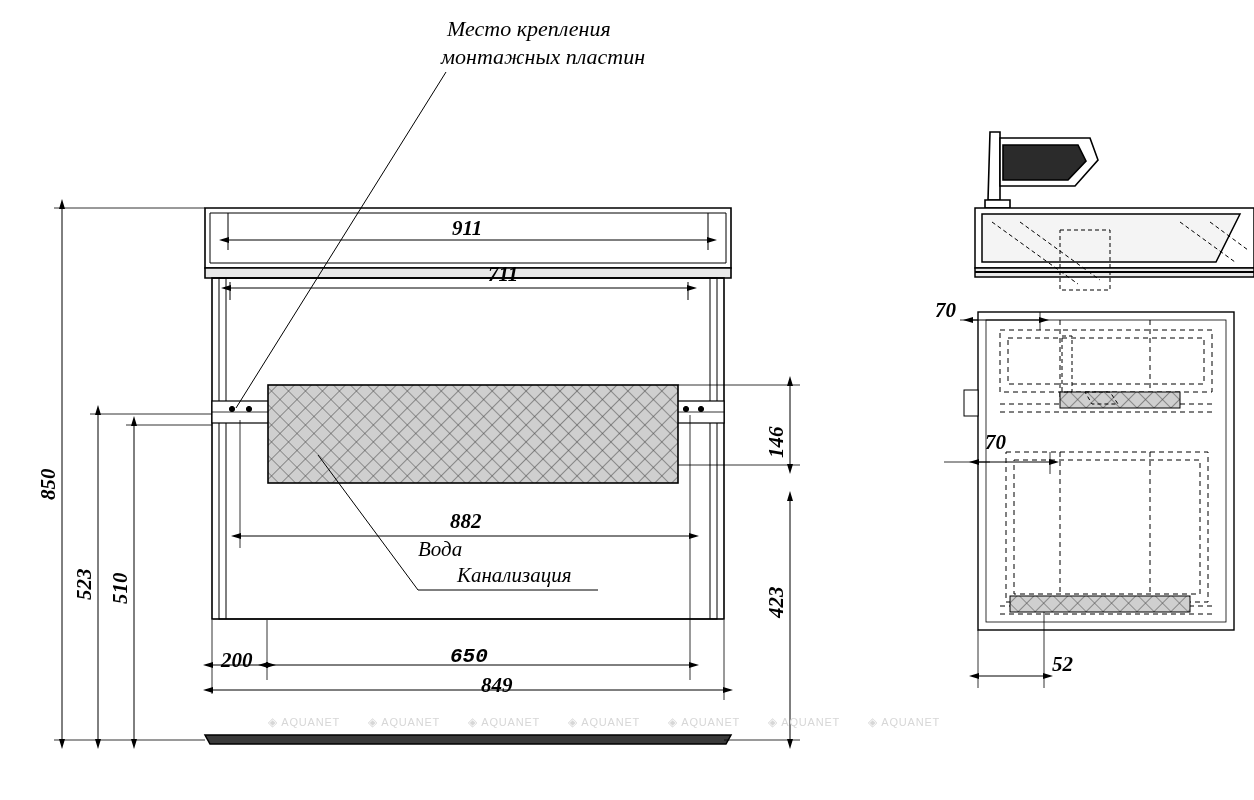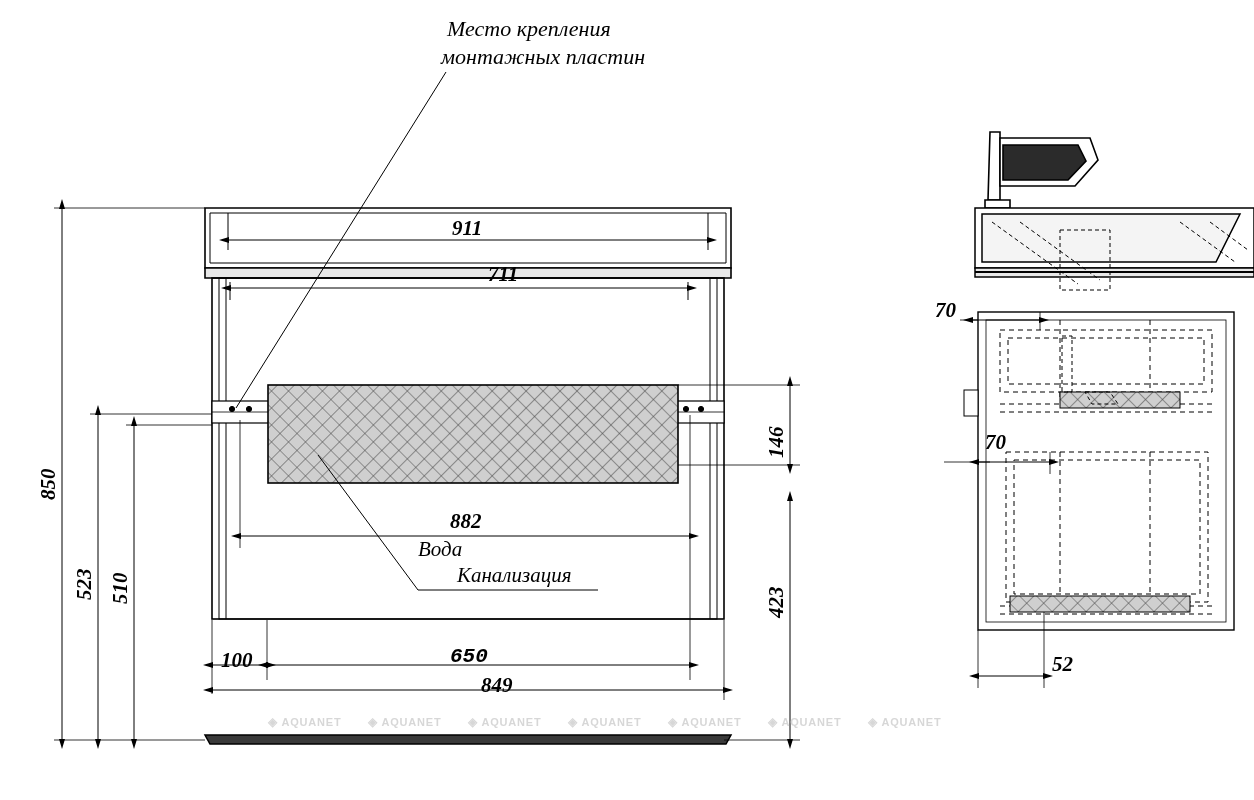--- a/index.html
+++ b/index.html
@@ -15,21 +15,21 @@
     font-family:"Liberation Serif", serif;
     color:#000;
     white-space:nowrap;
   }
   .dim{font-size:21px;font-weight:bold;font-style:italic;}
   .dimv{font-size:21px;font-weight:bold;font-style:italic;transform-origin:left top;}
   .note{font-size:22px;font-style:italic;}
   .note2{font-size:21px;font-style:italic;}
   .wm{
     position:absolute;font-family:"Liberation Sans",sans-serif;
-    font-size:11px;letter-spacing:.8px;color:#d7d7d7;font-weight:bold;text-align:center;
+    font-size:11px;letter-spacing:.8px;color:#d7d7d7;font-weight:normal;text-align:center;
   }
   .wm .d{font-size:12px;}
 </style>
 </head>
 <body>
 
 <div id="stage">
 
   <svg class="layer" viewBox="0 0 1254 800">
     <defs>
@@ -227,21 +227,21 @@
     </g>
   </svg>
 
   <div class="lbl note" style="left:447px;top:16px;">Место крепления</div>
   <div class="lbl note" style="left:441px;top:44px;">монтажных пластин</div>
 
   <div class="lbl dim" style="left:452px;top:216px;">911</div>
   <div class="lbl dim" style="left:452px;top:262px;margin-left:36px;">711</div>
   <div class="lbl dim" style="left:450px;top:509px;">882</div>
   <div class="lbl dim" style="left:450px;top:645px;font-family:Liberation Mono, monospace;">650</div>
-  <div class="lbl dim" style="left:221px;top:648px;">100</div>
+  <div class="lbl dim" style="left:221px;top:648px;">200</div>
   <div class="lbl dim" style="left:448px;top:673px;margin-left:33px;">849</div>
 
   <div class="lbl note2" style="left:418px;top:537px;">Вода</div>
   <div class="lbl note2" style="left:442px;top:563px;margin-left:15px;">Канализация</div>
 
   <div class="lbl dimv" style="left:36px;top:500px;transform:rotate(-90deg);">850</div>
   <div class="lbl dimv" style="left:72px;top:600px;transform:rotate(-90deg);">523</div>
   <div class="lbl dimv" style="left:108px;top:604px;transform:rotate(-90deg);">510</div>
   <div class="lbl dimv" style="left:764px;top:458px;transform:rotate(-90deg);">146</div>
   <div class="lbl dimv" style="left:764px;top:618px;transform:rotate(-90deg);">423</div>

